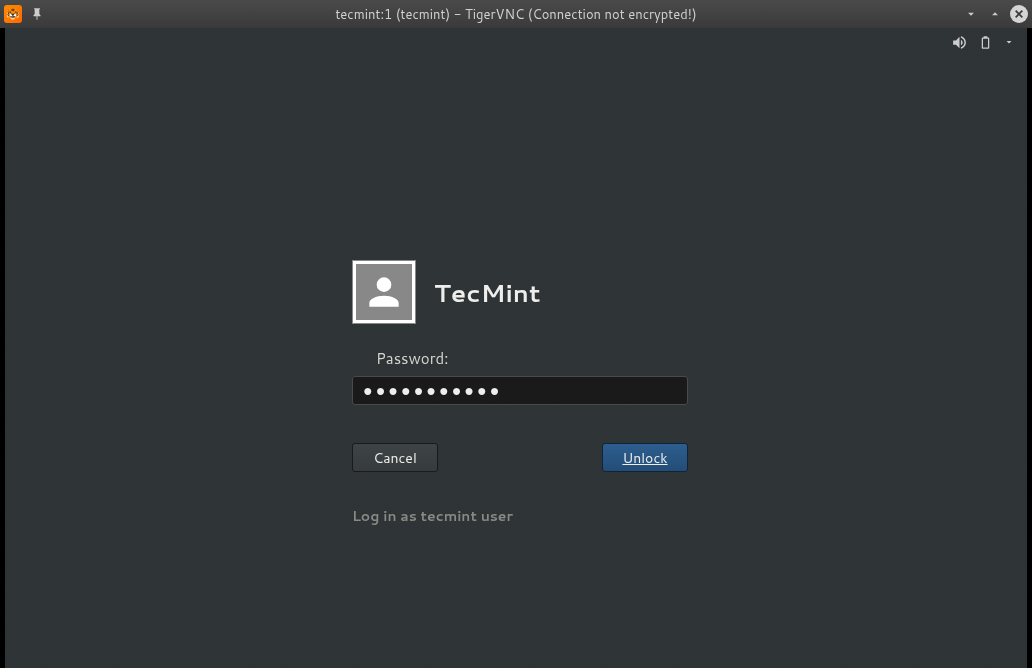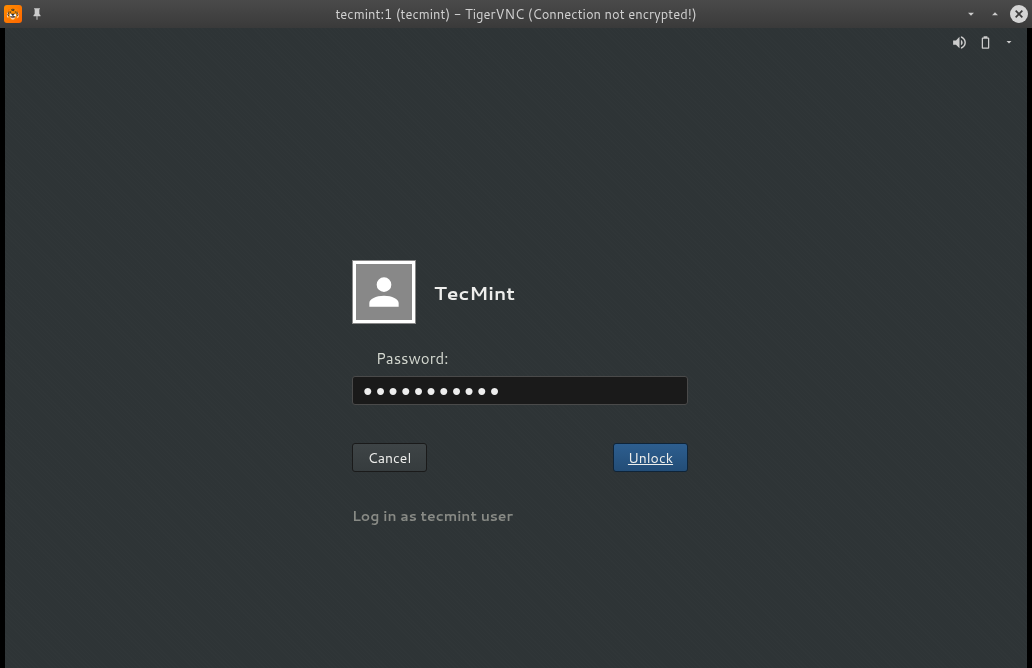--- a/index.html
+++ b/index.html
@@ -133,21 +133,21 @@
       align-items: center;
       justify-content: center;
     }
     .avatar-inner svg {
       width: 44px;
       height: 44px;
       fill: #fff;
     }
     .username {
       color: #eeeeec;
-      font-size: 19px;
+      font-size: 25px;
       font-weight: 600;
     }
     .password-label {
       color: #d3d7cf;
       font-size: 15px;
       margin-bottom: 7px;
       margin-left: 24px;
     }
     .password-input {
       width: 336px;
@@ -160,21 +160,21 @@
       font-size: 16px;
       letter-spacing: 3px;
       outline: none;
     }
     .button-row {
       margin-top: 38px;
       display: flex;
       justify-content: space-between;
     }
     .btn {
-      width: 75px;
+      width: 86px;
       height: 29px;
       border-radius: 3px;
       font-size: 14px;
       cursor: pointer;
       display: flex;
       align-items: center;
       justify-content: center;
       color: #eeeeec;
     }
     .btn-cancel {

